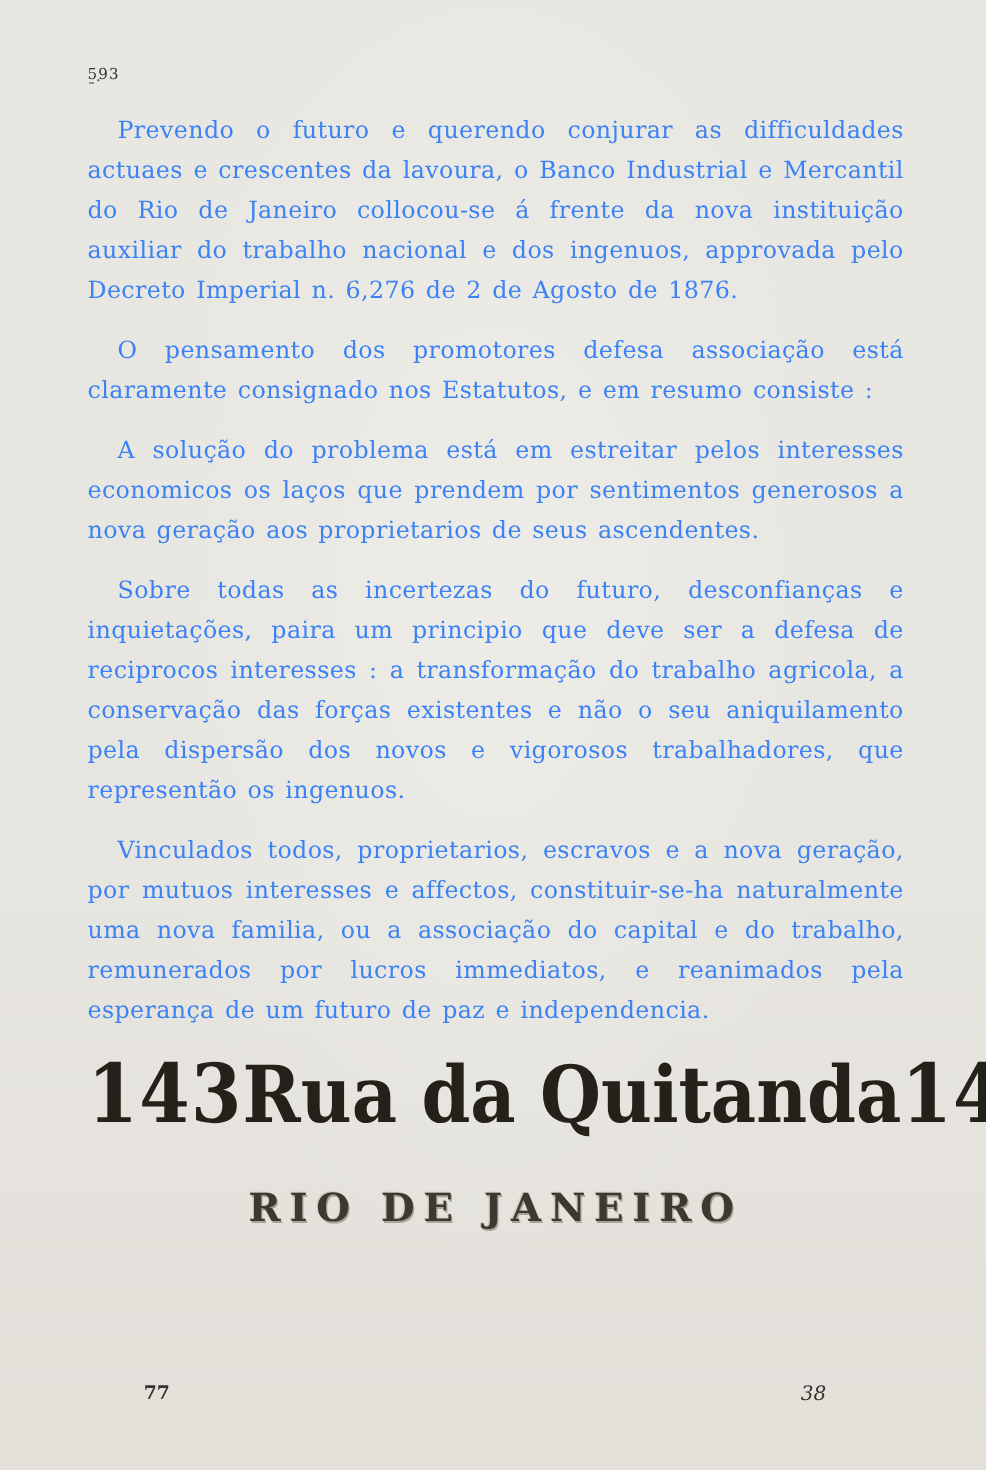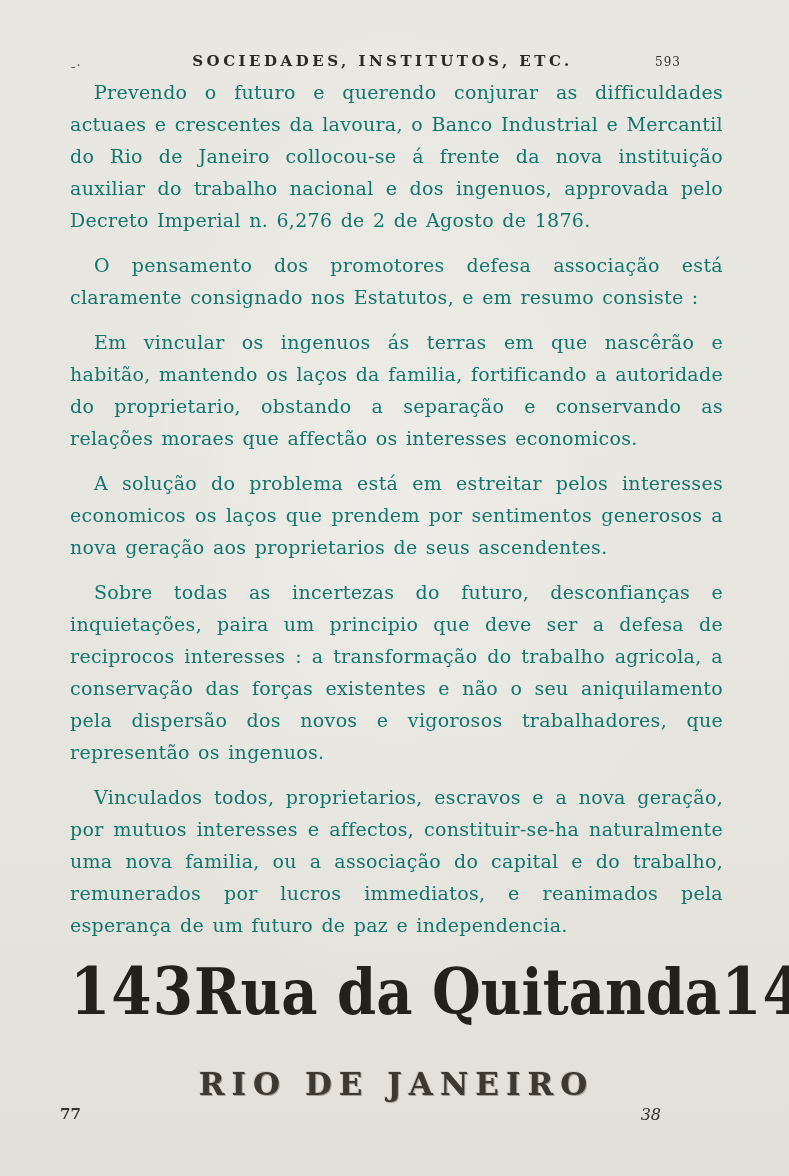--- a/index.html
+++ b/index.html
@@ -38,28 +38,28 @@
   }
   .header-page-number {
     font-size: 12px;
     letter-spacing: 1px;
     color: #34322c;
     margin-right: 42px;
   }
 
   
   .body-text p {
-    margin: 0 0 13px 0;
+    margin: 16px 0 13px 0;
     font-size: 19px;
     line-height: 32px;
     text-align: justify;
     text-indent: 24px;
     letter-spacing: 0.3px;
     word-spacing: 2px;
-    color: #0f766e;
+    color: #3b82f6;
   }
 
   
   .address-line {
     margin-top: 10px;
     display: flex;
     justify-content: space-between;
     align-items: baseline;
     transform: scaleY(1.12);
     transform-origin: top center;
@@ -82,21 +82,21 @@
   }
 
   
   .footer {
     position: absolute;
     left: 0;
     right: 0;
     bottom: 52px;
     display: flex;
     justify-content: space-between;
-    padding: 0 128px 0 60px;
+    padding: 0 128px 0 115px;
     font-size: 15px;
     font-weight: bold;
     color: #34322c;
   }
   .footer .right { font-weight: normal; font-size: 16px; font-style: italic; }
 
   
   .scan-mark {
     position: absolute;
     top: 54px;
@@ -106,28 +106,26 @@
   }
 </style>
 </head>
 <body>
 
 <div class="page">
 
   <span class="scan-mark">ˍ.</span>
 
   <div class="header">
-    <div class="header-title">SOCIEDADES, INSTITUTOS, ETC.</div>
     <div class="header-page-number">593</div>
   </div>
 
   <div class="body-text">
     <p>Prevendo o futuro e querendo conjurar as difficuldades actuaes e crescentes da lavoura, o Banco Industrial e Mercantil do Rio de Janeiro collocou-se á frente da nova instituição auxiliar do trabalho nacional e dos ingenuos, approvada pelo Decreto Imperial n. 6,276 de 2 de Agosto de 1876.</p>
     <p>O pensamento dos promotores defesa associação está claramente consignado nos Estatutos, e em resumo consiste :</p>
-    <p>Em vincular os ingenuos ás terras em que nascêrão e habitão, mantendo os laços da familia, fortificando a autoridade do proprietario, obstando a separação e conservando as relações moraes que affectão os interesses economicos.</p>
     <p>A solução do problema está em estreitar pelos interesses economicos os laços que prendem por sentimentos generosos a nova geração aos proprietarios de seus ascendentes.</p>
     <p>Sobre todas as incertezas do futuro, desconfianças e inquietações, paira um principio que deve ser a defesa de reciprocos interesses : a transformação do trabalho agricola, a conservação das forças existentes e não o seu aniquilamento pela dispersão dos novos e vigorosos trabalhadores, que representão os ingenuos.</p>
     <p>Vinculados todos, proprietarios, escravos e a nova geração, por mutuos interesses e affectos, constituir-se-ha naturalmente uma nova familia, ou a associação do capital e do trabalho, remunerados por lucros immediatos, e reanimados pela esperança de um futuro de paz e independencia.</p>
   </div>
 
   <div class="address-line">
     <span class="address-number">143</span>
     <span class="address-street">Rua da Quitanda</span>
     <span class="address-number">143</span>
   </div>

